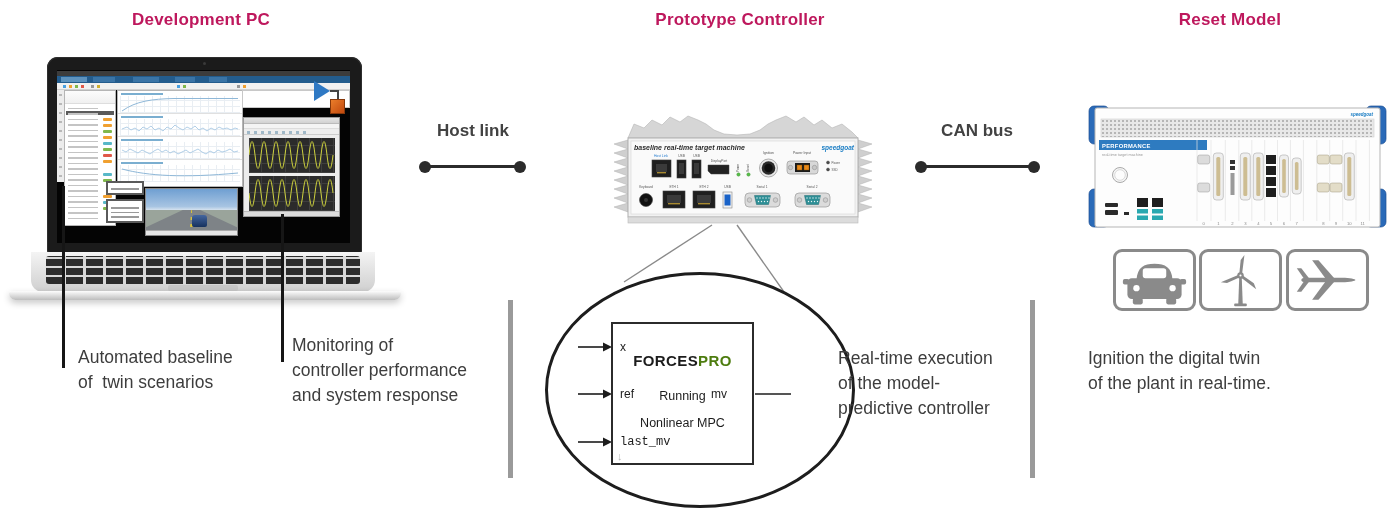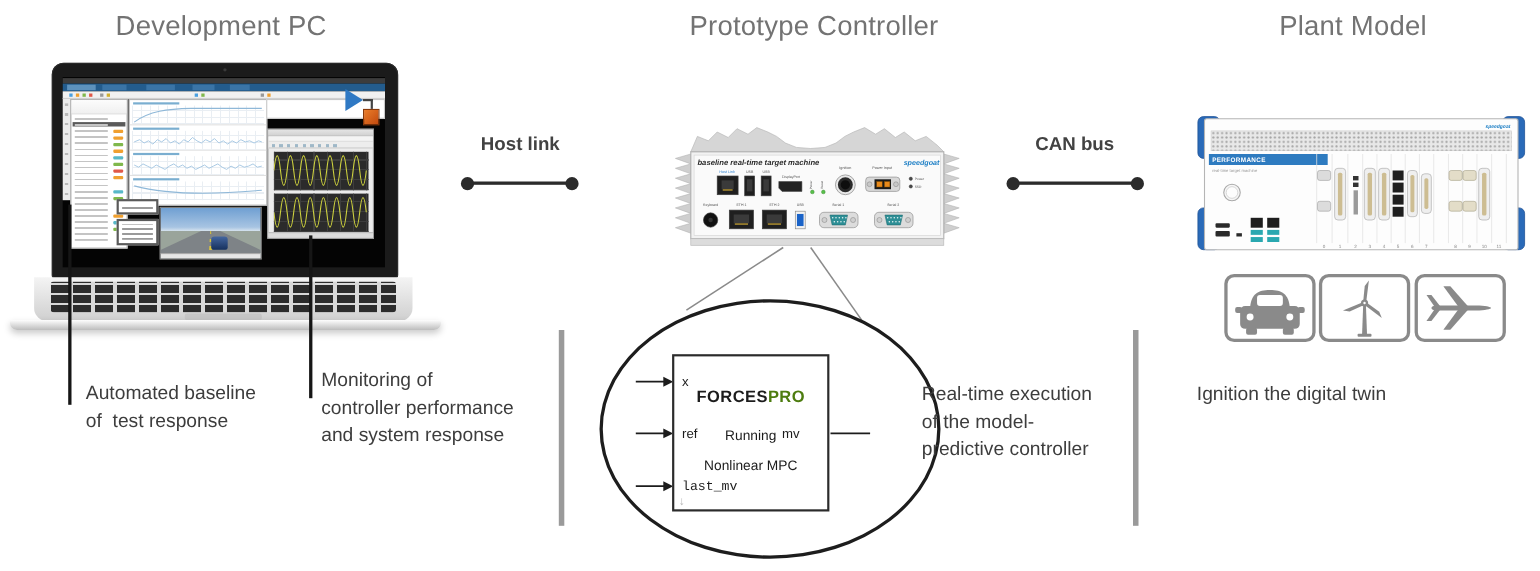--- a/index.html
+++ b/index.html
@@ -2,21 +2,21 @@
 <html><head>
 <meta charset="utf-8">
 <style>
   * { margin:0; padding:0; box-sizing:border-box; }
   body { background:#ffffff; font-family:"Liberation Sans", sans-serif; }
   .stage { position:relative; width:1400px; height:519px; background:#fff; overflow:hidden; }
   .abs { position:absolute; }
 
   
   .sec-title { position:absolute; top:10px; transform:translateX(-50%);
-    font-size:25px; font-weight:normal; color:#737373; letter-spacing:.2px; }
+    font-size:17px; font-weight:bold; color:#be185d; letter-spacing:.2px; }
 
   
   .caption { position:absolute; color:#3d3d3d; font-size:17.5px; line-height:25px; }
   .cap-line { display:block; white-space:pre; }
 
   
   .conn-label { position:absolute; color:#424242; font-size:17px; font-weight:600; }
   .conn-line { position:absolute; height:3px; background:#2b2b2b; }
   .conn-line::before, .conn-line::after { content:""; position:absolute; top:-4.5px;
     width:12px; height:12px; border-radius:50%; background:#2b2b2b; }
@@ -129,21 +129,21 @@
   .icon-box { position:absolute; top:249px; width:83px; height:62px; border:3px solid #8a8a8a;
     border-radius:9px; background:#fff; }
 </style>
 </head>
 <body>
 
 <div class="stage">
 
   <div class="sec-title" style="left:201px;">Development PC</div>
   <div class="sec-title" style="left:740px;text-align:right;">Prototype Controller</div>
-  <div class="sec-title" style="left:1230px;">Plant Model</div>
+  <div class="sec-title" style="left:1230px;">Reset Model</div>
 
   <div class="laptop-screen"></div>
   <div class="webcam"></div>
   <div class="screen-content"></div>
 
   <div class="mw-titlebar"></div>
   <div class="mw-ribbon">
     <i style="left:4px;width:26px;background:#5d92bd;"></i>
     <i style="left:36px;width:22px;"></i>
     <i style="left:76px;width:26px;"></i>
@@ -544,29 +544,30 @@
         <polygon points="16,32.5 22,32.5 13,44 8,44"></polygon>
       </g>
     </svg>
   </div>
 
   <div class="divider-bar" style="left:508px;top:300px;height:178px;"></div>
   <div class="divider-bar" style="left:1030px;top:300px;height:178px;"></div>
 
   <div class="caption" style="left:78px;top:345px;">
     <span class="cap-line">Automated baseline</span>
-    <span class="cap-line">of  test response</span>
+    <span class="cap-line">of  twin scenarios</span>
   </div>
   <div class="caption" style="left:838px;top:346px;">
     <span class="cap-line">Real-time execution</span>
     <span class="cap-line">of the model-</span>
     <span class="cap-line">predictive controller</span>
   </div>
   <div class="caption" style="left:292px;top:333px;">
     <span class="cap-line">Monitoring of</span>
     <span class="cap-line">controller performance</span>
     <span class="cap-line">and system response</span>
   </div>
   <div class="caption" style="left:1088px;top:346px;">
     <span class="cap-line">Ignition the digital twin</span>
+    <span class="cap-line">of the plant in real-time.</span>
   </div>
 
 </div>
 
 </body></html>

